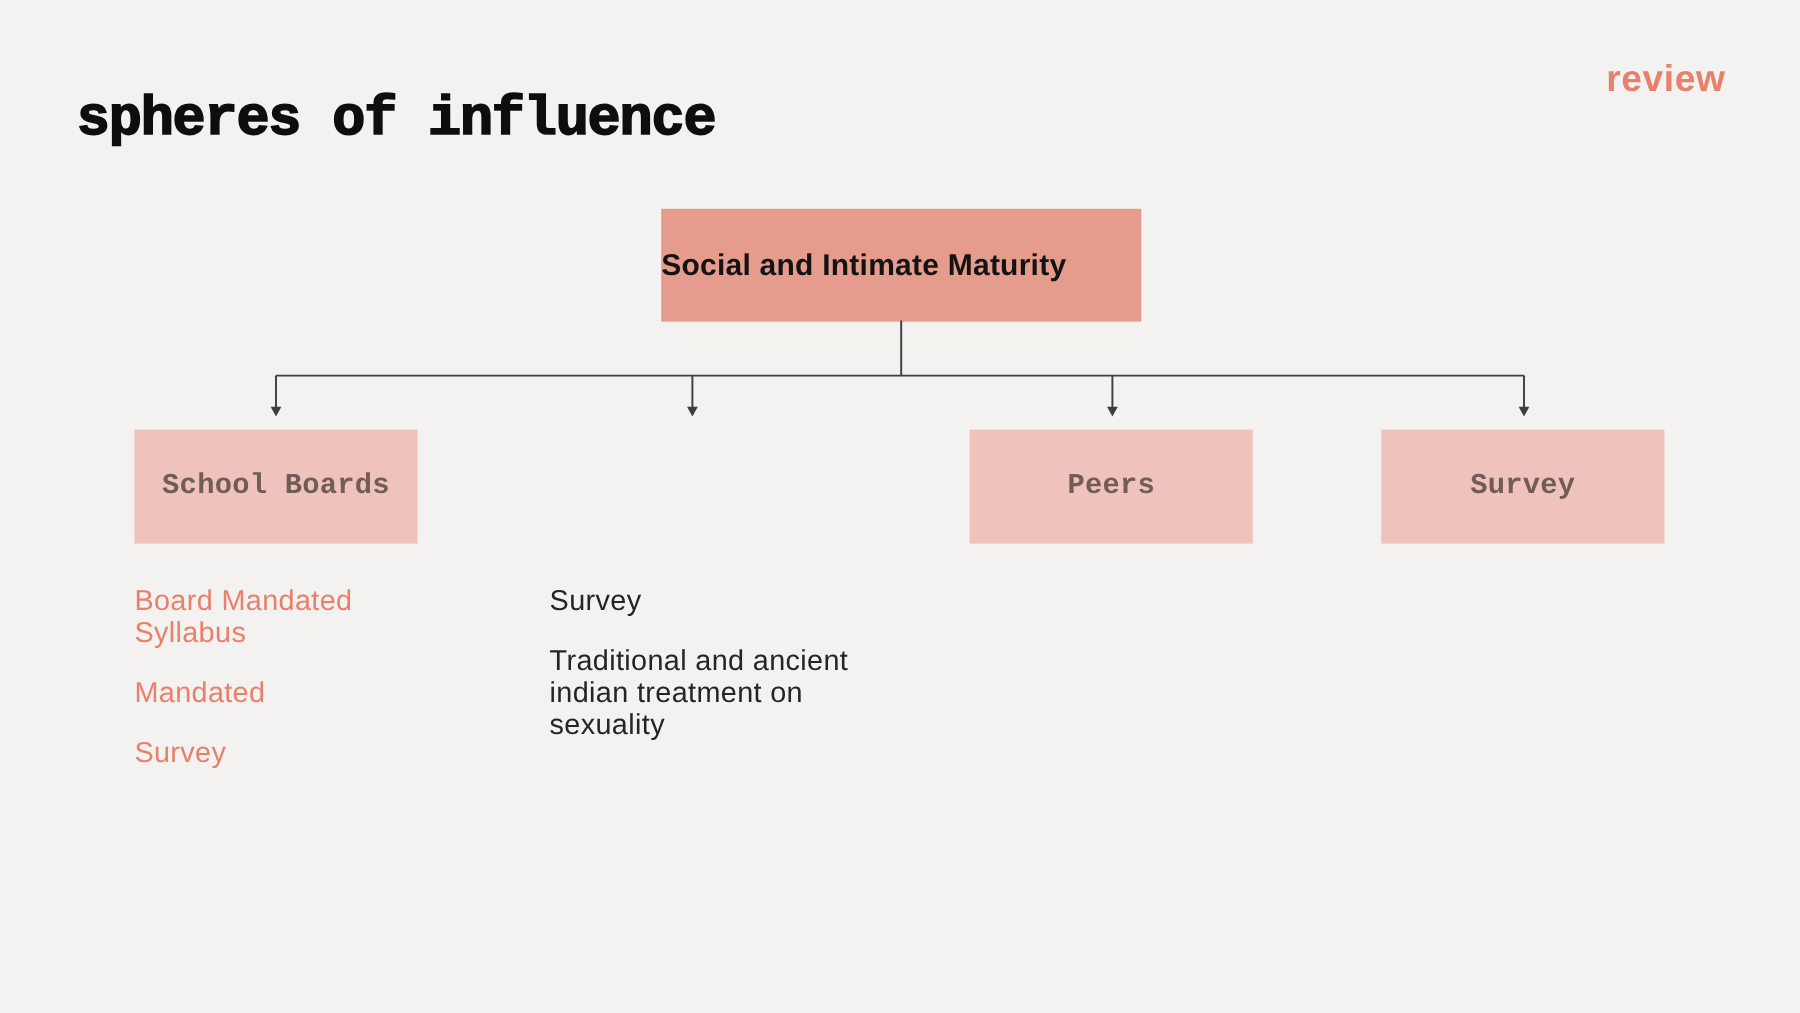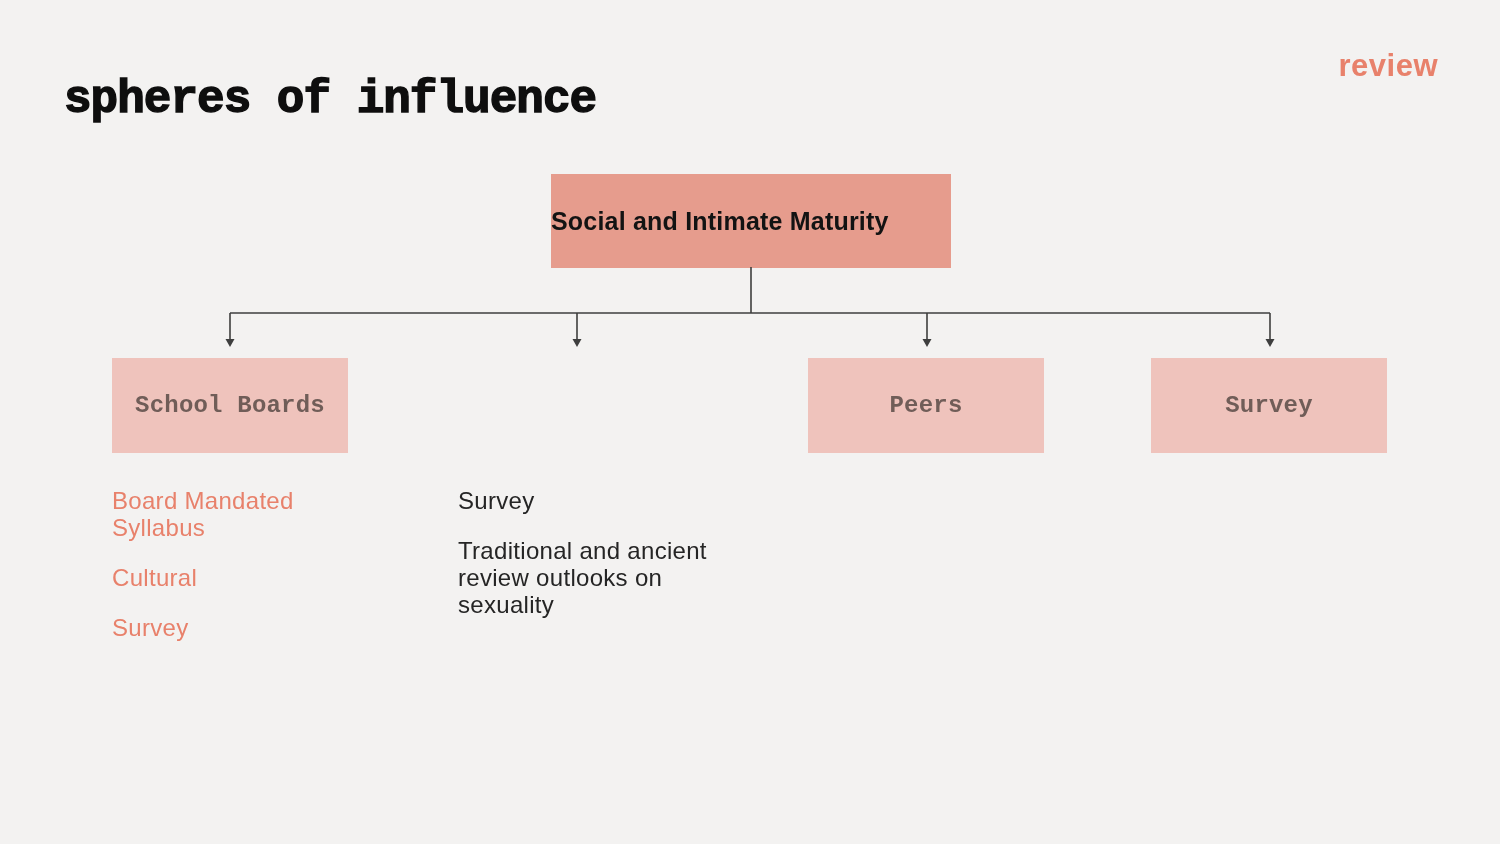--- a/index.html
+++ b/index.html
@@ -99,22 +99,22 @@
   <div class="branch-box light pos-3">
     <span>Peers</span>
   </div>
 
   <div class="branch-box light pos-4">
     <span>Survey</span>
   </div>
 
   <div class="list accent">
     <div class="item">Board Mandated Syllabus</div>
-    <div class="item">Cultural</div>
+    <div class="item">Mandated</div>
     <div class="item">Survey</div>
   </div>
 
   <div class="list dark">
     <div class="item">Survey</div>
-    <div class="item">Traditional and ancient review outlooks on sexuality</div>
+    <div class="item">Traditional and ancient indian treatment on sexuality</div>
   </div>
 
 </div>
 
 </body></html>

